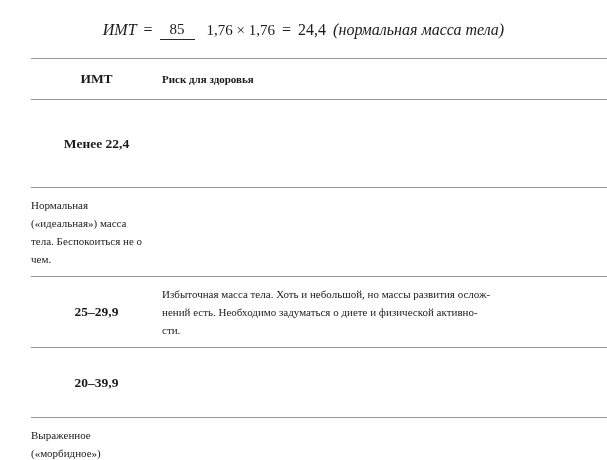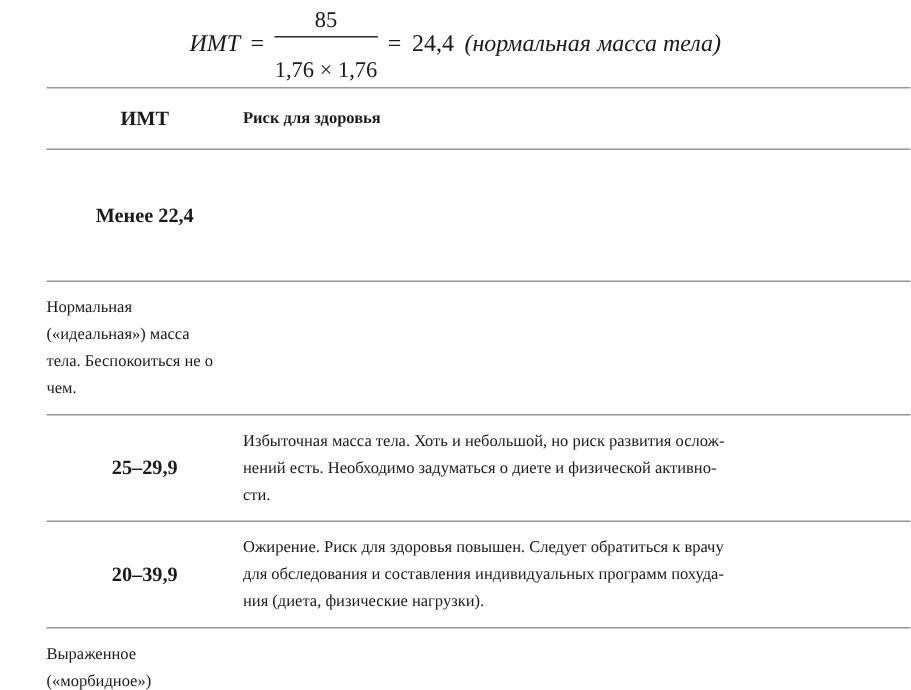--- a/index.html
+++ b/index.html
@@ -21,21 +21,21 @@
     padding-top: 5px;
     display: flex;
     justify-content: center;
     align-items: center;
     gap: 7px;
     font-size: 16px;
   }
   .imt-var { font-style: italic; }
   .frac {
     display: inline-flex;
-    flex-direction: column;
+    flex-direction: row;
     align-items: stretch;
     text-align: center;
     font-size: 15px;
     line-height: 18px;
     gap: 12px;
   }
   .frac .num {
     border-bottom: 1px solid #2a2a2a;
     padding: 0 10px 1px 10px;
   }
@@ -103,30 +103,27 @@
   <div class="trow h88">
     <div class="cell-bmi">Менее 22,4</div>
   </div>
 
   <div class="trow h41">
     <div class="cell-risk">Нормальная («идеальная») масса тела. Беспокоиться не о чем.</div>
   </div>
 
   <div class="trow h69">
     <div class="cell-bmi">25–29,9</div>
-    <div class="cell-risk">Избыточная масса тела. Хоть и небольшой, но риск развития ослож-
+    <div class="cell-risk">Избыточная масса тела. Хоть и небольшой, но массы развития ослож-
 нений есть. Необходимо задуматься о диете и физической активно-
 сти.</div>
   </div>
 
   <div class="trow h70">
     <div class="cell-bmi">20–39,9</div>
-    <div class="cell-risk">Ожирение. Риск для здоровья повышен. Следует обратиться к врачу
-для обследования и составления индивидуальных программ похуда-
-ния (диета, физические нагрузки).</div>
   </div>
 
   <div class="trow h86">
     <div class="cell-risk">Выраженное («морбидное») ожирение. Риск для здоровья очень вы-
 сокий. Следует незамедлительно обратиться к врачу для разработки
 индивидуальной программы снижения массы тела (диета, физические
 нагрузки, лекарственная терапия, хирургическое лечение).</div>
   </div>
 
 </div>

